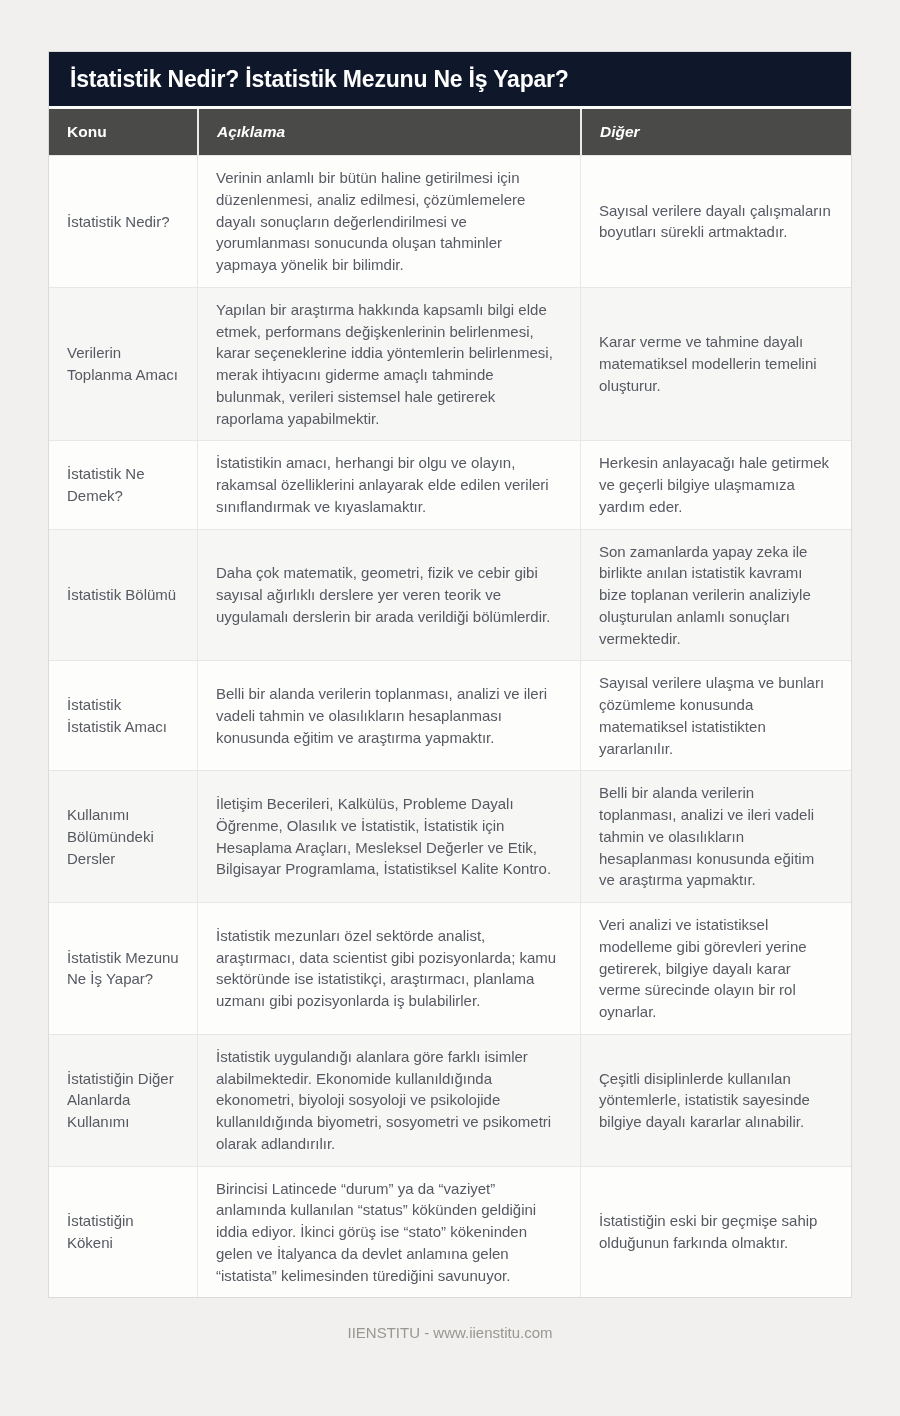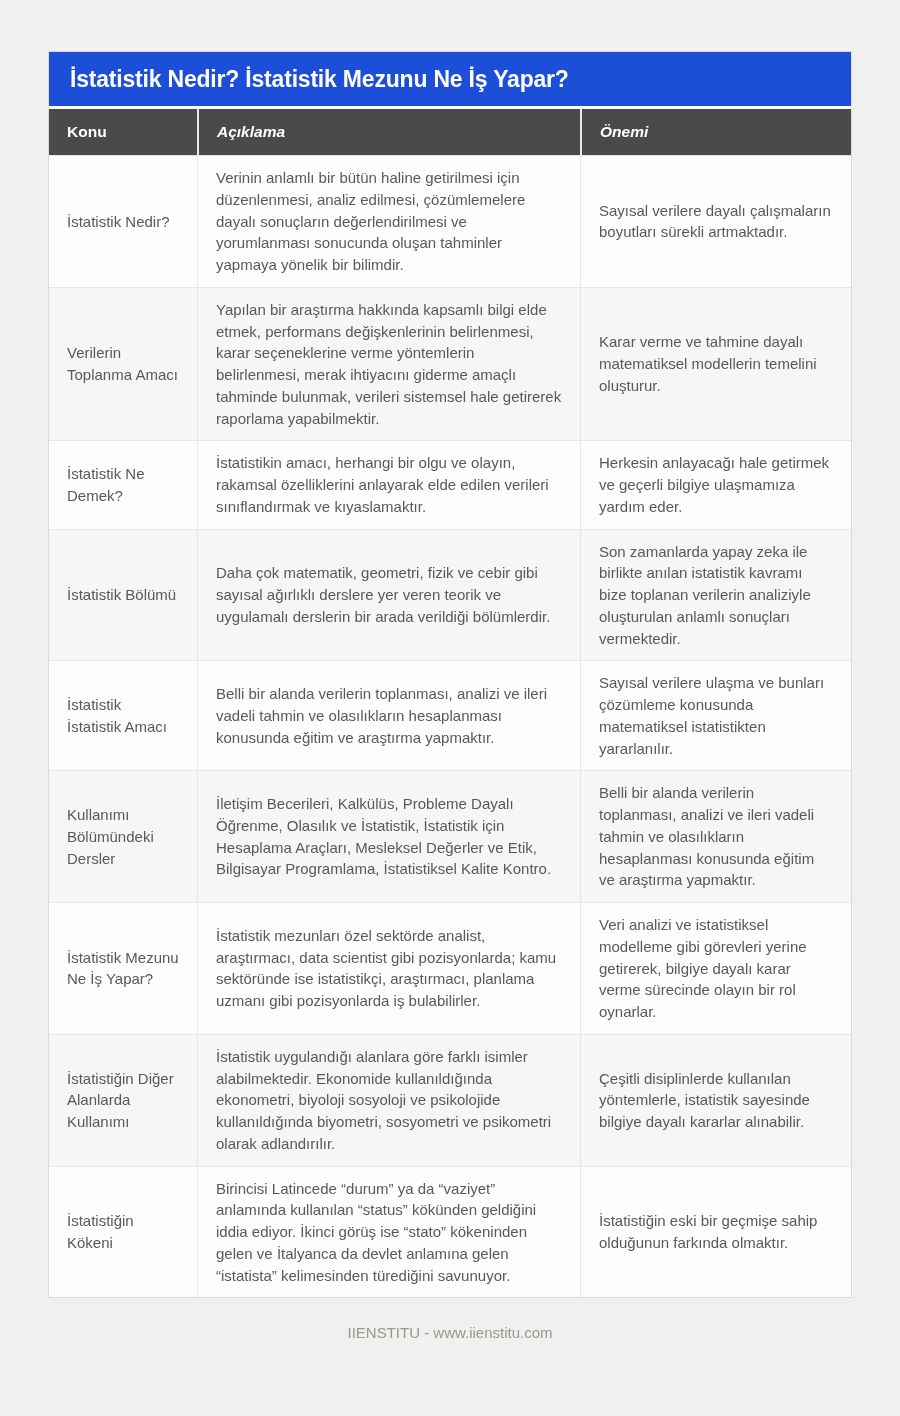--- a/index.html
+++ b/index.html
@@ -15,21 +15,21 @@
     width: 900px;
     min-height: 1416px;
     padding: 51px 48px 0 48px;
   }
   .card {
     width: 804px;
     background: #fbfbfa;
     border: 1px solid #dcdbd8;
   }
   .title-bar {
-    background: #1d4ed8;
+    background: #0f172a;
     color: #ffffff;
     font-size: 23px;
     font-weight: bold;
     padding: 14px 21px 13px 21px;
     margin-bottom: 3px;
     letter-spacing: -0.2px;
   }
   table {
     width: 100%;
     border-collapse: separate;
@@ -80,32 +80,32 @@
     <table>
       <colgroup>
         <col class="col-topic">
         <col class="col-desc">
         <col class="col-imp">
       </colgroup>
       <thead>
         <tr>
           <th>Konu</th>
           <th>Açıklama</th>
-          <th>Önemi</th>
+          <th>Diğer</th>
         </tr>
       </thead>
       <tbody>
         <tr>
           <td>İstatistik Nedir?</td>
           <td>Verinin anlamlı bir bütün haline getirilmesi için düzenlenmesi, analiz edilmesi, çözümlemelere dayalı sonuçların değerlendirilmesi ve yorumlanması sonucunda oluşan tahminler yapmaya yönelik bir bilimdir.</td>
           <td>Sayısal verilere dayalı çalışmaların boyutları sürekli artmaktadır.</td>
         </tr>
         <tr>
           <td>Verilerin Toplanma Amacı</td>
-          <td>Yapılan bir araştırma hakkında kapsamlı bilgi elde etmek, performans değişkenlerinin belirlenmesi, karar seçeneklerine verme yöntemlerin belirlenmesi, merak ihtiyacını giderme amaçlı tahminde bulunmak, verileri sistemsel hale getirerek raporlama yapabilmektir.</td>
+          <td>Yapılan bir araştırma hakkında kapsamlı bilgi elde etmek, performans değişkenlerinin belirlenmesi, karar seçeneklerine iddia yöntemlerin belirlenmesi, merak ihtiyacını giderme amaçlı tahminde bulunmak, verileri sistemsel hale getirerek raporlama yapabilmektir.</td>
           <td>Karar verme ve tahmine dayalı matematiksel modellerin temelini oluşturur.</td>
         </tr>
         <tr>
           <td>İstatistik Ne Demek?</td>
           <td>İstatistikin amacı, herhangi bir olgu ve olayın, rakamsal özelliklerini anlayarak elde edilen verileri sınıflandırmak ve kıyaslamaktır.</td>
           <td>Herkesin anlayacağı hale getirmek ve geçerli bilgiye ulaşmamıza yardım eder.</td>
         </tr>
         <tr>
           <td>İstatistik Bölümü</td>
           <td>Daha çok matematik, geometri, fizik ve cebir gibi sayısal ağırlıklı derslere yer veren teorik ve uygulamalı derslerin bir arada verildiği bölümlerdir.</td>

